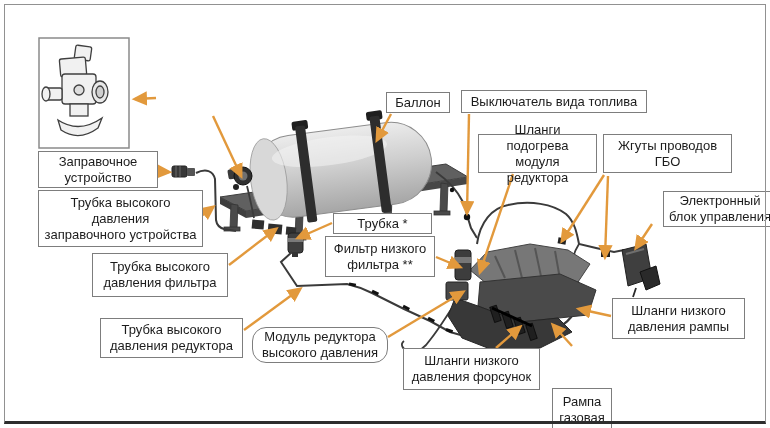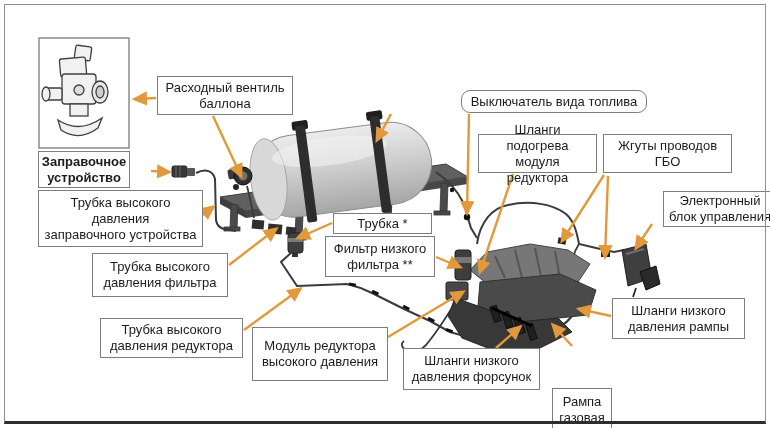--- a/index.html
+++ b/index.html
@@ -158,44 +158,43 @@
       <path d="M436,257 L460,267"></path>
       <path d="M229,265 L276,229"></path>
       <path d="M244,330 L300,289"></path>
       <path d="M388,337 L463,292"></path>
       <path d="M496,348 L520,327"></path>
       <path d="M572,346 L553,325"></path>
       <path d="M611,316 L579,309"></path>
     </g>
   </svg>
 
-  <div class="lbl" style="left:157px;top:76px;width:136px;height:39px;">Расходный вентиль
-баллона</div>
-  <div class="lbl" style="left:461px;top:90px;width:186px;height:23px;border-radius:9px;">Выключатель вида топлива</div>
-  <div class="lbl" style="left:38px;top:151px;width:92px;height:37px;font-weight:bold;">Заправочное
+  <div class="lbl" style="left:386px;top:92px;width:64px;height:21px;">Баллон</div>
+  <div class="lbl" style="left:461px;top:90px;width:186px;height:23px;">Выключатель вида топлива</div>
+  <div class="lbl" style="left:38px;top:151px;width:120px;height:37px;">Заправочное
 устройство</div>
   <div class="lbl" style="left:478px;top:134px;width:119px;height:39px;">Шланги подогрева
 модуля редуктора</div>
   <div class="lbl" style="left:603px;top:134px;width:129px;height:39px;">Жгуты проводов
 ГБО</div>
   <div class="lbl" style="left:38px;top:190px;width:165px;height:57px;">Трубка высокого
 давления
 заправочного устройства</div>
   <div class="lbl" style="left:617px;top:191px;width:114px;height:36px;margin-left:46px;">Электронный
 блок управления</div>
   <div class="lbl" style="left:333px;top:213px;width:99px;height:21px;">Трубка *</div>
   <div class="lbl" style="left:325px;top:236px;width:110px;height:41px;">Фильтр низкого
 фильтра **</div>
   <div class="lbl" style="left:92px;top:253px;width:136px;height:44px;">Трубка высокого
 давления фильтра</div>
   <div class="lbl" style="left:612px;top:298px;width:133px;height:41px;">Шланги низкого
 давления рампы</div>
   <div class="lbl" style="left:100px;top:318px;width:143px;height:40px;">Трубка высокого
 давления редуктора</div>
-  <div class="lbl" style="left:252px;top:327px;width:136px;height:54px;">Модуль редуктора
+  <div class="lbl" style="left:252px;top:327px;width:136px;height:36px;border-radius:14px;">Модуль редуктора
 высокого давления</div>
   <div class="lbl" style="left:403px;top:348px;width:137px;height:42px;">Шланги низкого
 давления форсунок</div>
   <div class="lbl" style="left:552px;top:346px;width:60px;height:44px;margin-top:42px;">Рампа
 газовая</div>
 
   <div class="outer-frame"></div>
 </div>
 
 </body></html>

